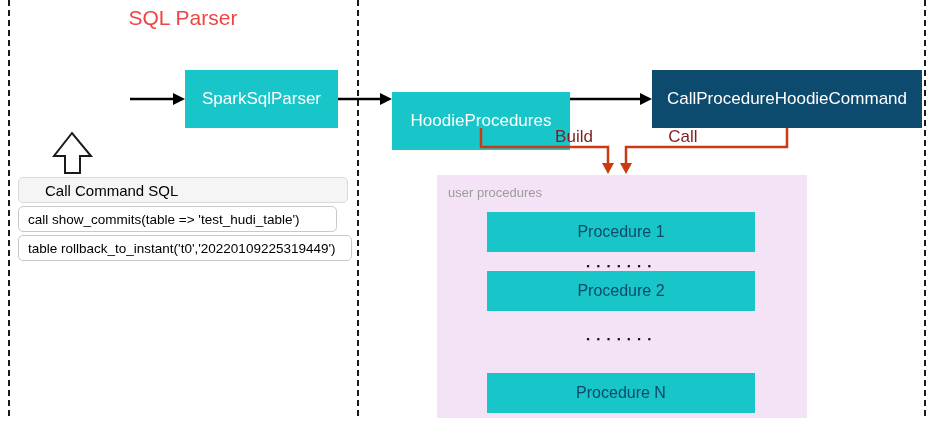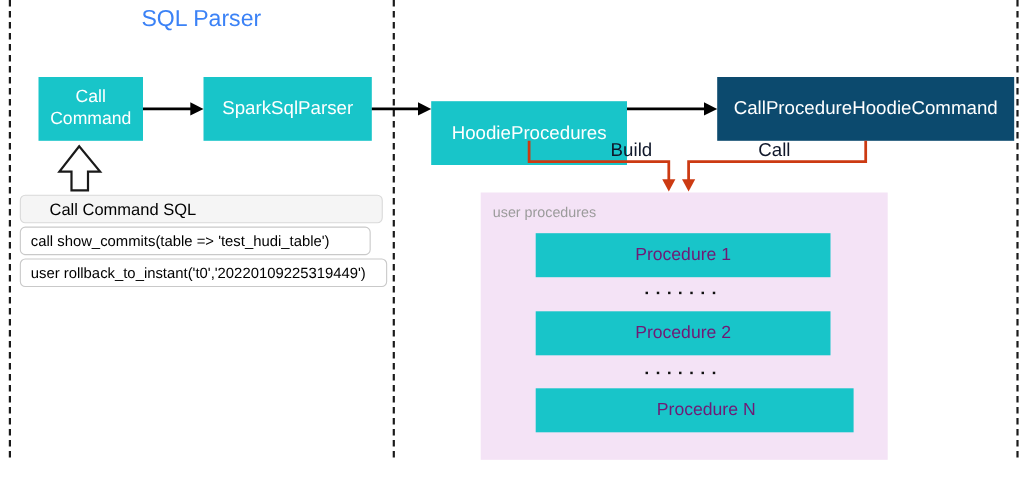--- a/index.html
+++ b/index.html
@@ -1,102 +1,99 @@
 <!DOCTYPE html>
 <html><head>
 <meta charset="utf-8">
 <style>
   html,body{margin:0;padding:0;background:#fff;}
   #canvas{
     position:relative;width:932px;height:443px;background:#fff;overflow:hidden;
     font-family:"Liberation Sans",sans-serif;color:#000;
   }
   .dashed-line{position:absolute;top:0;height:416px;width:0;border-left:2px dashed #1a1a1a;}
-  .section-title{position:absolute;top:6px;font-size:21px;text-align:center;color:#3b82f6;}
+  .section-title{position:absolute;top:6px;font-size:21px;text-align:center;color:#ef4444;}
   .node{
     position:absolute;display:flex;align-items:center;justify-content:center;
     color:#fff;text-align:center;font-size:17px;line-height:1.25;
   }
   .node.small{font-size:16px;}
   .sql-panel-header{
     position:absolute;left:18px;top:177px;width:330px;height:26px;
     background:#f5f5f5;border:1px solid #d9d9d9;border-radius:5px;
     font-size:15px;display:flex;align-items:center;padding-left:26px;box-sizing:border-box;
   }
   .sql-row{
     position:absolute;left:18px;height:26px;background:#fff;border:1px solid #c9c9c9;
     border-radius:5px;font-size:13.5px;display:flex;align-items:center;
     padding-left:9px;box-sizing:border-box;white-space:nowrap;
   }
   .edge-label{
-    position:absolute;top:127px;width:80px;text-align:center;font-size:17px;color:#0f172a;
+    position:absolute;top:127px;width:80px;text-align:center;font-size:17px;color:#7f1d1d;
   }
   .container-box{
     position:absolute;left:437px;top:175px;width:370px;height:243px;
   }
   .container-label{position:absolute;left:11px;top:10px;font-size:13px;}
   .proc-box{
     position:absolute;left:50px;width:268px;height:40px;
-    display:flex;align-items:center;justify-content:center;color:#701a75;font-size:16px;
+    display:flex;align-items:center;justify-content:center;color:#0c4a6e;font-size:16px;
   }
   .dots-row{
     position:absolute;left:0;width:100%;text-align:center;
     font-size:9px;letter-spacing:7px;color:#111;font-weight:bold;
   }
   #overlay{position:absolute;left:0;top:0;pointer-events:none;}
 </style>
 </head>
 <body>
 
 <div id="canvas">
 
   <div class="dashed-line" style="left:8px"></div>
   <div class="dashed-line" style="left:357px"></div>
   <div class="dashed-line" style="left:924px"></div>
 
   <div class="section-title" style="left:8px;width:350px">SQL Parser</div>
 
-  <div class="node small teal-fill" style="left: 35px; top: 70px; width: 95px; height: 58px; background: rgb(24, 197, 201);">
-    <span>Call Command</span>
-  </div>
   <div class="node teal-fill" style="left: 185px; top: 70px; width: 153px; height: 58px; background: rgb(24, 197, 201);">
     <span>SparkSqlParser</span>
   </div>
   <div class="node teal-fill" style="left: 392px; top: 70px; width: 178px; height: 58px; background: rgb(24, 197, 201); margin-top: 22px;">
     <span>HoodieProcedures</span>
   </div>
   <div class="node teal-fill" style="left: 652px; top: 70px; width: 270px; height: 58px; background: #0c4a6e;">
     <span>CallProcedureHoodieCommand</span>
   </div>
 
   <div class="edge-label" style="left:534px">Build</div>
-  <div class="edge-label" style="left:664px">Call</div>
+  <div class="edge-label" style="left:643px">Call</div>
 
   <div class="sql-panel-header">
     <span>Call Command SQL</span>
   </div>
   <div class="sql-row" style="top:206px;width:319px">
     <span>call show_commits(table =&gt; 'test_hudi_table')</span>
   </div>
   <div class="sql-row" style="top:235px;width:334px">
-    <span>user rollback_to_instant('t0','20220109225319449')</span>
+    <span>table rollback_to_instant('t0','20220109225319449')</span>
   </div>
 
   <div class="container-box purple-fill" style="background: rgb(244, 227, 246);">
     <div class="container-label gray-text" style="color: rgb(155, 155, 155); text-align: right;">user procedures</div>
 
     <div class="proc-box teal-fill" style="top: 37px; background: rgb(24, 197, 201);">
       <span>Procedure 1</span>
     </div>
     <div class="dots-row" style="top:86px">▪▪▪▪▪▪▪</div>
-    <div class="proc-box teal-fill" style="top: 108px; background: rgb(24, 197, 201); align-items: center;">
+    <div class="proc-box teal-fill" style="top: 96px; background: rgb(24, 197, 201); align-items: center;">
       <span>Procedure 2</span>
     </div>
     <div class="dots-row" style="top:159px">▪▪▪▪▪▪▪</div>
-    <div class="proc-box teal-fill" style="top: 178px; background: rgb(24, 197, 201); padding-left: 21px;">
+    <div class="proc-box teal-fill" style="top: 198px; background: rgb(24, 197, 201);">
       <span>Procedure N</span>
     </div>
   </div>
 
   <svg id="overlay" width="932" height="443" viewBox="0 0 932 443">
 
     <g stroke="#000" fill="#000">
       <line x1="130" y1="99" x2="174" y2="99" stroke-width="2.5"></line>
       <polygon points="173,93 185,99 173,105" stroke="none"></polygon>
     </g>

